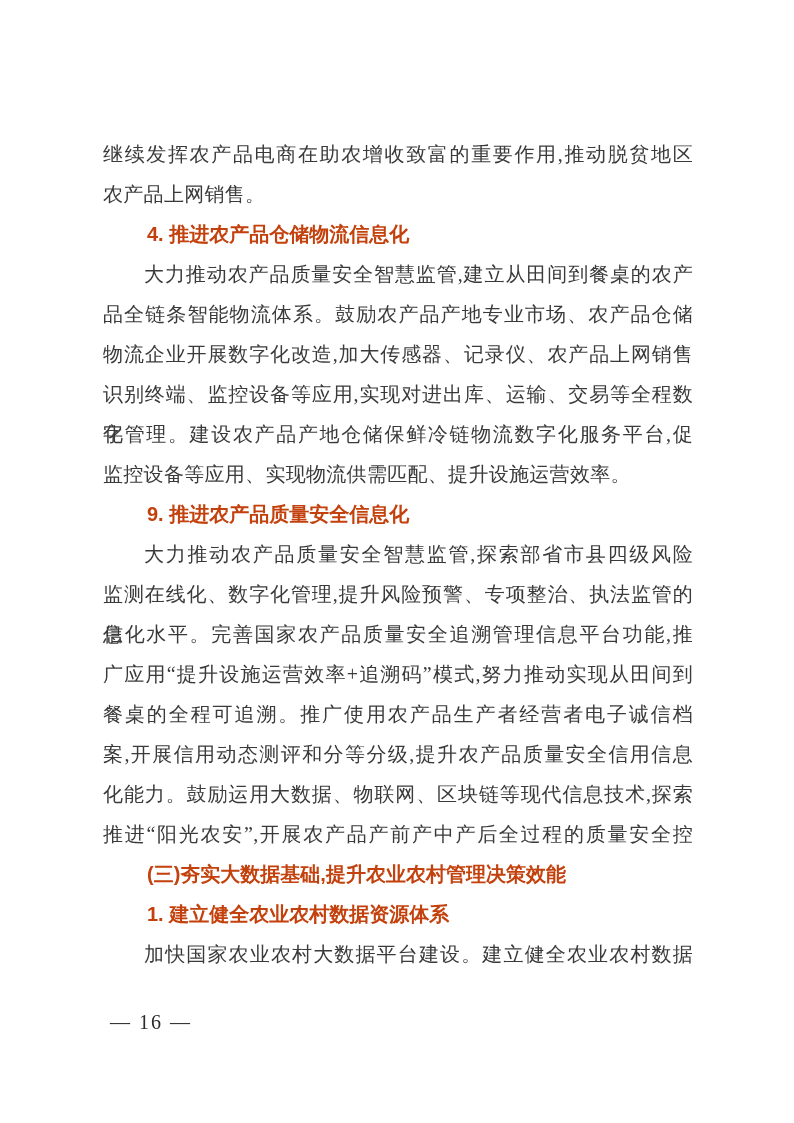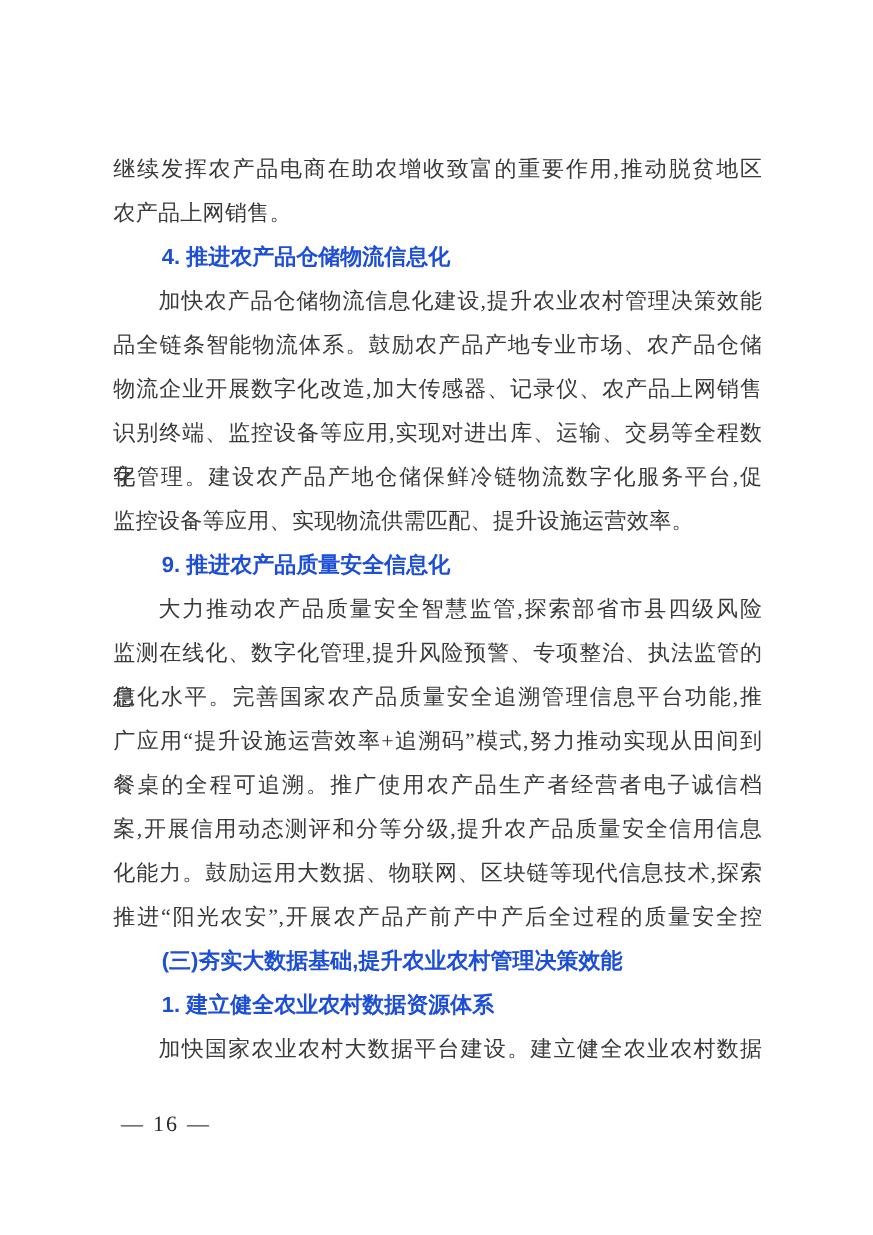--- a/index.html
+++ b/index.html
@@ -38,21 +38,21 @@
   .e {
     text-align: center;
     text-align-last: left;
   }
   
   .ind { text-indent: 41px; }
   
   .h {
     font-family: "Liberation Sans", "DejaVu Sans", sans-serif;
     font-weight: 700;
-    color: #1d4ed8;
+    color: #c2410c;
     text-indent: 44px;
     letter-spacing: 0;
     text-align: left;
     text-align-last: left;
   }
   .page-number {
     position: absolute;
     left: 110px;
     top: 1007px;
     height: 30px;
@@ -64,21 +64,21 @@
   }
 </style>
 </head>
 <body>
 
 <main class="page">
   <section class="text-block">
     <div class="ln j">继续发挥农产品电商在助农增收致富的重要作用,推动脱贫地区</div>
     <div class="ln e">农产品上网销售。</div>
     <div class="ln h">4. 推进农产品仓储物流信息化</div>
-    <div class="ln j ind">加快农产品仓储物流信息化建设,提升农业农村管理决策效能</div>
+    <div class="ln j ind">大力推动农产品质量安全智慧监管,建立从田间到餐桌的农产</div>
     <div class="ln j">品全链条智能物流体系。鼓励农产品产地专业市场、农产品仓储</div>
     <div class="ln j">物流企业开展数字化改造,加大传感器、记录仪、农产品上网销售</div>
     <div class="ln j">识别终端、监控设备等应用,实现对进出库、运输、交易等全程数字</div>
     <div class="ln j">化管理。建设农产品产地仓储保鲜冷链物流数字化服务平台,促</div>
     <div class="ln e">监控设备等应用、实现物流供需匹配、提升设施运营效率。</div>
     <div class="ln h">9. 推进农产品质量安全信息化</div>
     <div class="ln j ind">大力推动农产品质量安全智慧监管,探索部省市县四级风险</div>
     <div class="ln j">监测在线化、数字化管理,提升风险预警、专项整治、执法监管的信</div>
     <div class="ln j">息化水平。完善国家农产品质量安全追溯管理信息平台功能,推</div>
     <div class="ln j">广应用“提升设施运营效率+追溯码”模式,努力推动实现从田间到</div>

